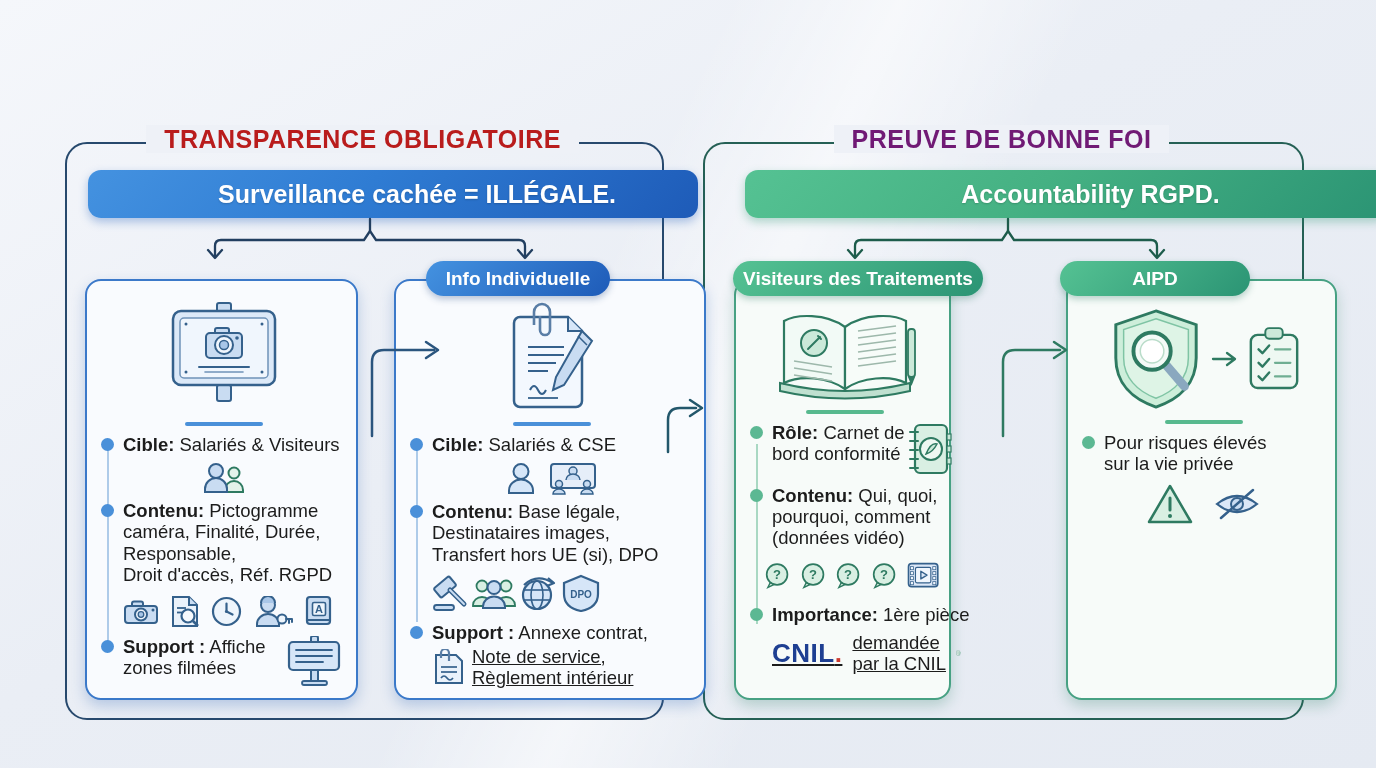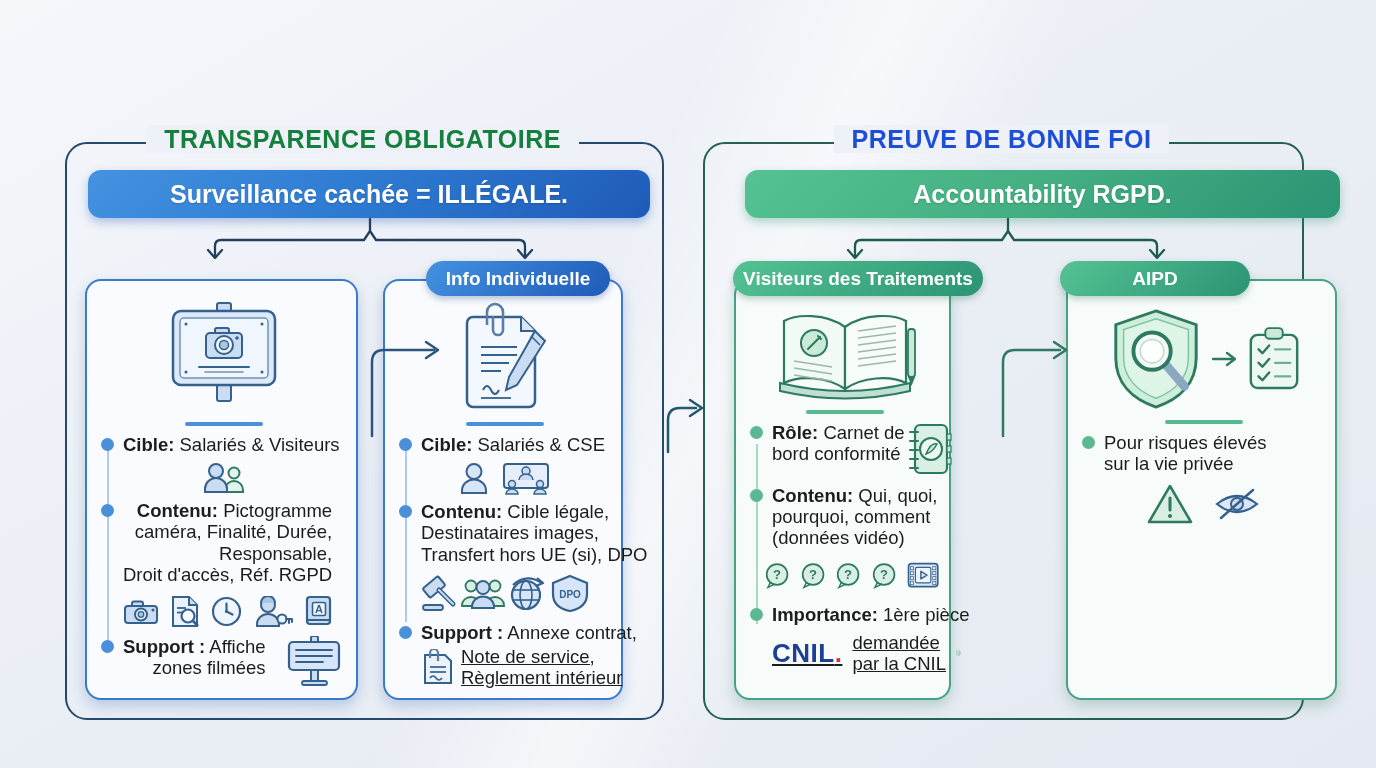--- a/index.html
+++ b/index.html
@@ -9,26 +9,26 @@
   .canvas::after{content:"";position:absolute;inset:0;pointer-events:none;
     background:linear-gradient(115deg,transparent 42%,rgba(255,255,255,.55) 52%,transparent 63%);}
   
   .obox{position:absolute;top:142px;height:574px;width:595px;border-radius:22px;z-index:1;}
   .obox-left{left:65px;border:2.5px solid #27496d;}
   .obox-right{left:703px;width:597px;border:2.5px solid #256055;}
   
   .stitle{position:absolute;top:125px;width:595px;text-align:center;z-index:3;
     font-weight:bold;font-size:25px;letter-spacing:.5px;}
   .stitle span{background:#eef1f7;padding:0 18px;}
-  .stitle-left{left:65px;color:#15803d;}
-  .stitle-right{left:703px;width:597px;color:#1d4ed8;}
+  .stitle-left{left:65px;color:#b91c1c;}
+  .stitle-right{left:703px;width:597px;color:#701a75;}
   
   .banner{position:absolute;top:170px;height:48px;border-radius:13px;z-index:2;
     display:flex;align-items:center;justify-content:center;color:#fff;
-    font-weight:bold;font-size:25px;text-shadow:0 1px 2px rgba(0,0,0,.18);}
+    font-weight:bold;font-size:25px;text-shadow:0 1px 2px rgba(0,0,0,.18);padding-left:48px;}
   .banner-blue{left:88px;width:562px;
     background:linear-gradient(135deg,#4492e0 0%,#2f7cd3 45%,#1e5bb8 100%);
     box-shadow:0 4px 10px rgba(31,92,185,.35);}
   .banner-green{left:745px;width:595px;
     background:linear-gradient(135deg,#55c293 0%,#45b183 45%,#2b9474 100%);
     box-shadow:0 4px 10px rgba(43,148,116,.35);}
   
   .pill{position:absolute;top:261px;height:35px;border-radius:18px;z-index:4;
     display:flex;align-items:center;justify-content:center;color:#fff;
     font-weight:bold;font-size:19px;white-space:nowrap;
@@ -95,21 +95,21 @@
   <div class="obox obox-left"></div>
   <div class="stitle stitle-left"><span>TRANSPARENCE OBLIGATOIRE</span></div>
   <div class="banner banner-blue">
       <span>Surveillance cachée = ILLÉGALE.</span>
     </div>
 
   <div class="pill pill-blue" style="left:426px;width:184px;">
       <span>Info Individuelle</span>
     </div>
 
-  <div class="card card-blue" style="left:85px;width:273px;text-align:right;">
+  <div class="card card-blue" style="left:85px;width:273px;">
     <div class="rail rail-blue" style="left:20px;top:163px;height:200px;"></div>
     <div class="hero">
       <svg width="130" height="112" viewBox="0 0 130 112">
         <rect x="58" y="2" width="14" height="10" rx="2" fill="#c9dcf2" stroke="#35618c" stroke-width="2"></rect>
         <rect x="58" y="84" width="14" height="16" rx="2" fill="#c9dcf2" stroke="#35618c" stroke-width="2"></rect>
         <rect x="14" y="10" width="102" height="74" rx="8" fill="#dce9f8" stroke="#35618c" stroke-width="2.5"></rect>
         <rect x="21" y="17" width="88" height="60" rx="4" fill="#f0f6fd" stroke="#6f93b8" stroke-width="1.5"></rect>
         <rect x="56" y="27" width="14" height="7" rx="2" fill="#c9dcf2" stroke="#35618c" stroke-width="2"></rect>
         <rect x="47" y="32" width="36" height="25" rx="4" fill="#c9dcf2" stroke="#35618c" stroke-width="2"></rect>
         <circle cx="65" cy="44" r="9" fill="#f0f6fd" stroke="#35618c" stroke-width="2"></circle>
@@ -192,21 +192,21 @@
           <rect x="16" y="45" width="25" height="4" rx="2" fill="#c9dcf2" stroke="#35618c" stroke-width="1.8"></rect>
           <rect x="3" y="6" width="50" height="28" rx="4" fill="#d6e6f8" stroke="#35618c" stroke-width="2.2"></rect>
           <line x1="10" y1="14" x2="46" y2="14" stroke="#35618c" stroke-width="1.8" stroke-linecap="round"></line>
           <line x1="10" y1="20" x2="46" y2="20" stroke="#35618c" stroke-width="1.8" stroke-linecap="round"></line>
           <line x1="10" y1="26" x2="37" y2="26" stroke="#35618c" stroke-width="1.8" stroke-linecap="round"></line>
         </svg>
       </div>
     </div>
   </div>
 
-  <div class="card card-blue" style="left:383px;width:240px;">
+  <div class="card card-blue" style="left:394px;width:312px;">
     <div class="rail rail-blue" style="left:20px;top:163px;height:178px;"></div>
     <div class="hero">
       <svg width="125" height="112" viewBox="0 0 125 112">
         <path d="M30,16 h48 l14,14 v70 a6,6 0 0 1 -6,6 h-56 a6,6 0 0 1 -6,-6 v-78 a6,6 0 0 1 6,-6 z" fill="#f3f8fe" stroke="#35618c" stroke-width="2.5"></path>
         <path d="M78,16 v14 h14" fill="#d6e6f8" stroke="#35618c" stroke-width="2"></path>
         <path d="M44,24 v-13 a8,8 0 0 1 16,0 v18 a5,5 0 0 1 -10,0 v-14" fill="none" stroke="#5a7ea6" stroke-width="2.6"></path>
         <line x1="38" y1="46" x2="74" y2="46" stroke="#35618c" stroke-width="2"></line>
         <line x1="38" y1="54" x2="74" y2="54" stroke="#35618c" stroke-width="2"></line>
         <line x1="38" y1="62" x2="66" y2="62" stroke="#35618c" stroke-width="2"></line>
         <line x1="38" y1="70" x2="58" y2="70" stroke="#35618c" stroke-width="2"></line>
@@ -232,21 +232,21 @@
         <circle cx="24" cy="9" r="4" fill="#c9dcf2" stroke="#35618c" stroke-width="1.5"></circle>
         <path d="M17,18 a7,6 0 0 1 14,0" fill="#c9dcf2" stroke="#35618c" stroke-width="1.5"></path>
         <circle cx="10" cy="22" r="3.5" fill="#c9dcf2" stroke="#35618c" stroke-width="1.5"></circle>
         <circle cx="38" cy="22" r="3.5" fill="#c9dcf2" stroke="#35618c" stroke-width="1.5"></circle>
         <path d="M4,32 a6,5 0 0 1 12,0 z M32,32 a6,5 0 0 1 12,0 z" fill="#c9dcf2" stroke="#35618c" stroke-width="1.5"></path>
       </svg>
     </div>
 
     <div class="bullet">
       <span class="dot dot-blue"></span>
-      <div class="btxt"><b>Contenu:</b><span> Cible légale,
+      <div class="btxt"><b>Contenu:</b><span> Base légale,
 Destinataires images,
 Transfert hors UE (si), DPO</span></div>
     </div>
     <div class="iconrow" style="margin:4px 0 10px 20px;gap:0;">
       <svg width="40" height="36" viewBox="0 0 40 36">
         <g transform="rotate(-40 15 12)">
             <rect x="5" y="6" width="20" height="12" rx="2" fill="#c9dcf2" stroke="#35618c" stroke-width="2"></rect>
           </g>
         <line x1="20" y1="15" x2="34" y2="29" stroke="#35618c" stroke-width="5" stroke-linecap="round"></line>
         <line x1="20" y1="15" x2="34" y2="29" stroke="#c9dcf2" stroke-width="2" stroke-linecap="round"></line>

